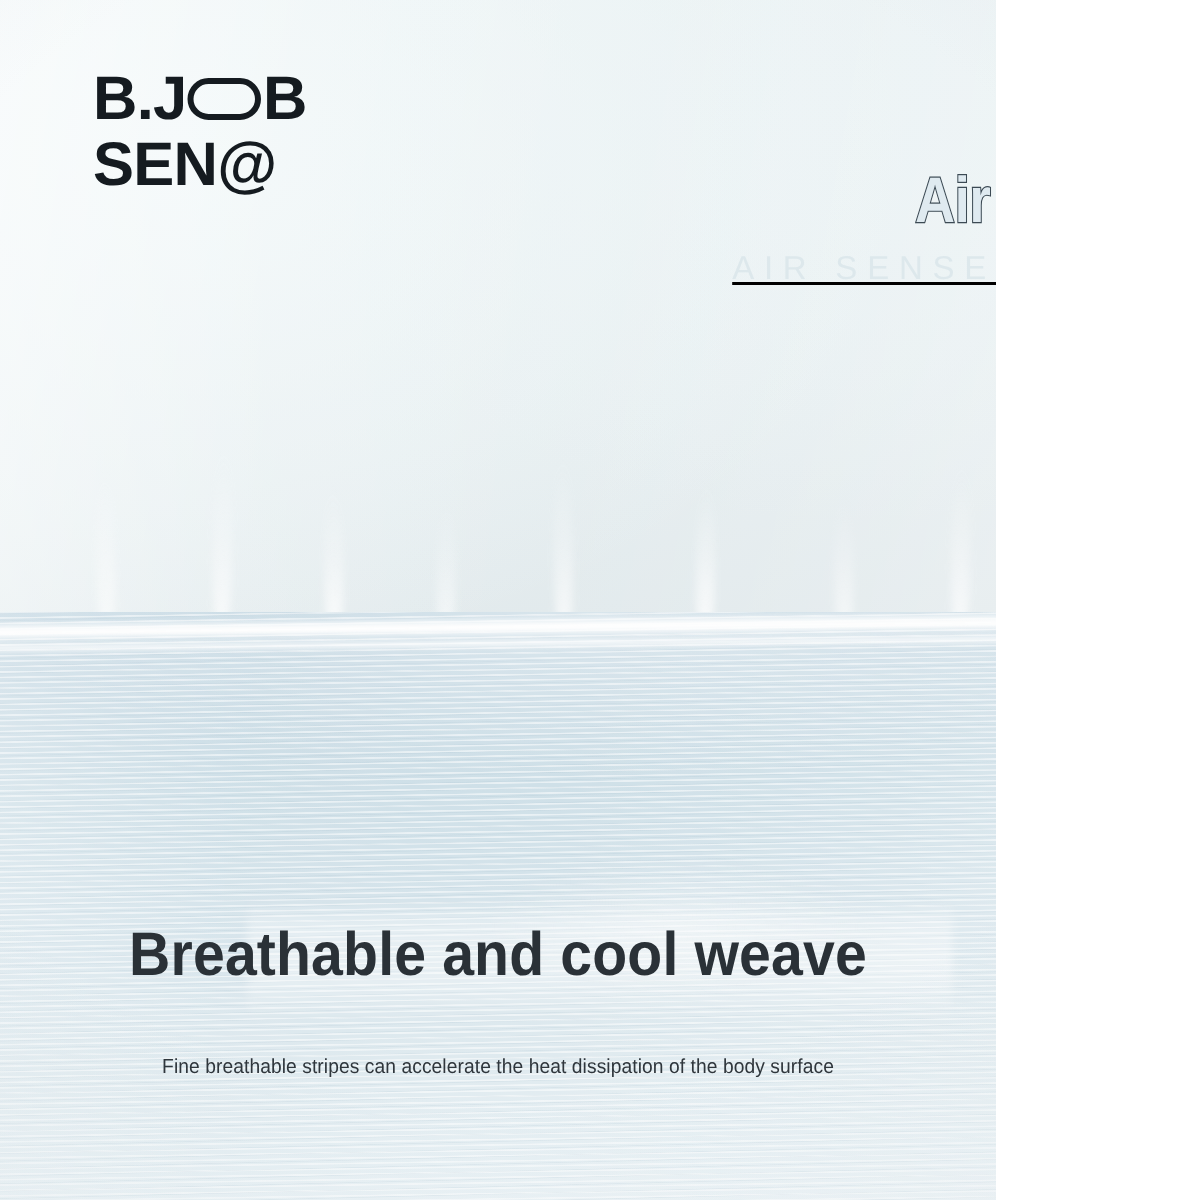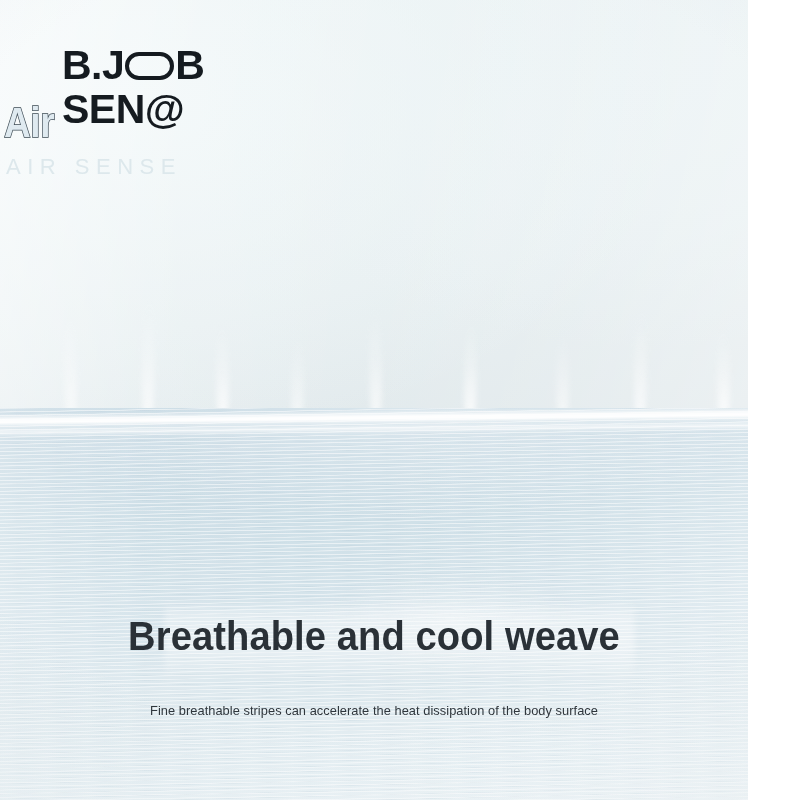--- a/index.html
+++ b/index.html
@@ -2,21 +2,21 @@
 <html><head>
 <meta charset="utf-8">
 <style>
   html, body {
     margin: 0;
     padding: 0;
     background: #ffffff;
   }
   #stage {
     position: relative;
-    width: 748px;
+    width: 664px;
     height: 800px;
     overflow: hidden;
     font-family: "Liberation Sans", sans-serif;
     background: #e6eef0;
   }
 
   
   .bg-base {
     position: absolute;
     inset: 0;
@@ -70,23 +70,24 @@
     border-radius: 15px;
     margin: 0 1px 0 1px;
     box-sizing: border-box;
   }
   .logo-row2 { margin-top: 2px; align-items: center; }
 
   
   .airmark {
     position: absolute;
     left: 0; right: 0;
-    top: 98px;
-    text-align: left;
+    top: 110px;
+    text-align: right;
     user-select: none;
+    text-decoration: underline;
   }
   .air-word {
     font-family: "Liberation Sans", sans-serif;
     font-weight: 700;
     font-size: 43px;
     letter-spacing: -0.5px;
     color: #dfeaf0;
     -webkit-text-stroke: 1.6px #3c4a54;
     paint-order: stroke fill;
     display: inline-block;

